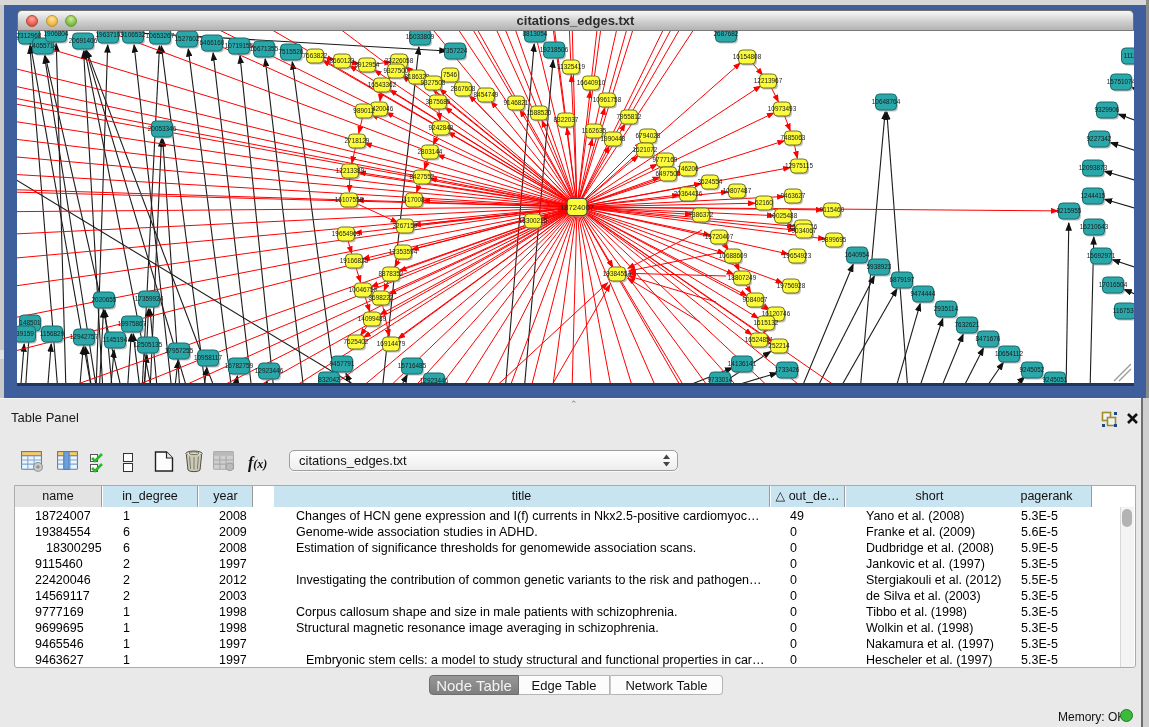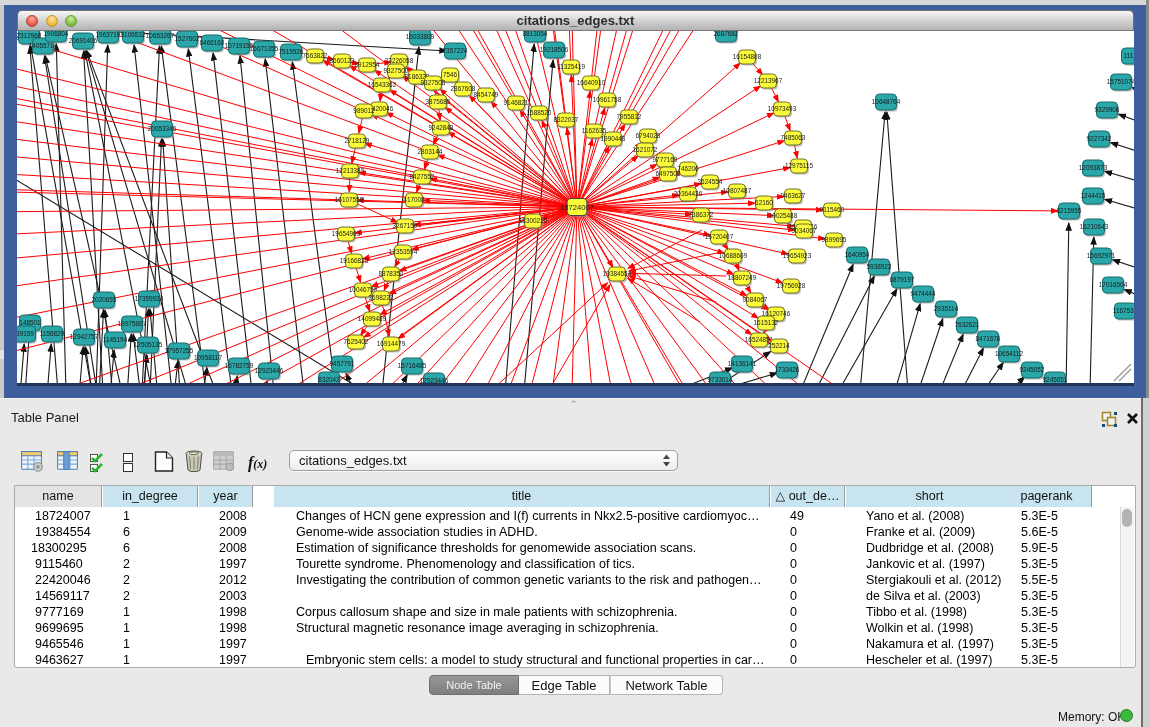--- a/index.html
+++ b/index.html
@@ -778,33 +778,32 @@
 <div class="tr" style="top:524px">
     <span style="left:20px">19384554</span>
     <span style="left:108px">6</span>
     <span style="left:204px">2009</span>
     <span style="left:281px">Genome-wide association studies in ADHD.</span>
     <span style="left:775px">0</span>
     <span style="left:851px">Franke et al. (2009)</span>
     <span style="left:1006px">5.6E-5</span>
   </div>
 <div class="tr" style="top:540px">
-    <span style="left:16px">18300295</span>
+    <span style="left:31px">18300295</span>
     <span style="left:108px">6</span>
     <span style="left:204px">2008</span>
     <span style="left:281px">Estimation of significance thresholds for genomewide association scans.</span>
     <span style="left:775px">0</span>
     <span style="left:851px">Dudbridge et al. (2008)</span>
     <span style="left:1006px">5.9E-5</span>
   </div>
 <div class="tr" style="top:556px">
     <span style="left:20px">9115460</span>
     <span style="left:108px">2</span>
     <span style="left:204px">1997</span>
-    <span style="left:281px">Tourette syndrome. Phenomenology and classification of tics.</span>
     <span style="left:775px">0</span>
     <span style="left:851px">Jankovic et al. (1997)</span>
     <span style="left:1006px">5.3E-5</span>
   </div>
 <div class="tr" style="top:572px">
     <span style="left:20px">22420046</span>
     <span style="left:108px">2</span>
     <span style="left:204px">2012</span>
     <span style="left:281px">Investigating the contribution of common genetic variants to the risk and pathogen…</span>
     <span style="left:775px">0</span>
@@ -851,20 +850,20 @@
     <span style="left:204px">1997</span>
     <span style="left:291px">Embryonic stem cells: a model to study structural and functional properties in car…</span>
     <span style="left:775px">0</span>
     <span style="left:851px">Hescheler et al. (1997)</span>
     <span style="left:1006px">5.3E-5</span>
   </div>
 
 <div class="abs" style="left:1120px;top:507px;width:14px;height:160px;background:#f4f4f4;border-left:1px solid #d8d8d8"></div>
 <div class="abs" style="left:1122px;top:509px;width:10px;height:18px;background:#b3b3b3;border-radius:5px"></div>
 
-<div class="abs" style="left:429px;top:675px;width:90px;height:20px;background:linear-gradient(#979797,#7e7e7e);border:1px solid #6e6e6e;border-radius:4px 0 0 4px;color:#f3f3f3;font-size:11px;text-align:center;line-height:19px">Node Table</div>
+<div class="abs" style="left:429px;top:675px;width:90px;height:20px;background:linear-gradient(#979797,#7e7e7e);border:1px solid #6e6e6e;border-radius:4px 0 0 4px;color:#f3f3f3;font-size:15px;text-align:center;line-height:19px">Node Table</div>
 <div class="abs" style="left:519px;top:675px;width:91px;height:20px;background:#fcfcfc;border:1px solid #b5b5b5;border-left:none;color:#111;font-size:13px;text-align:center;line-height:19px">Edge Table</div>
 <div class="abs" style="left:610px;top:675px;width:113px;height:20px;background:#fcfcfc;border:1px solid #b5b5b5;border-left:1px solid #c9c9c9;border-radius:0 4px 4px 0;color:#111;font-size:13px;text-align:center;line-height:19px">Network Table</div>
 
 <div class="abs" style="left:1058px;top:710px;font-size:12px;color:#111">Memory: OK</div>
 <div class="abs" style="left:1120px;top:709px;width:13px;height:13px;border-radius:7px;background:#3cba3c;border:1px solid #1d7a1d"></div>
 
 <div class="abs" style="left:1141px;top:398px;width:2px;height:329px;background:#6e6e6e"></div>
 <div class="abs" style="left:1143px;top:398px;width:6px;height:329px;background:#cfcfcf"></div>
 </body></html>

